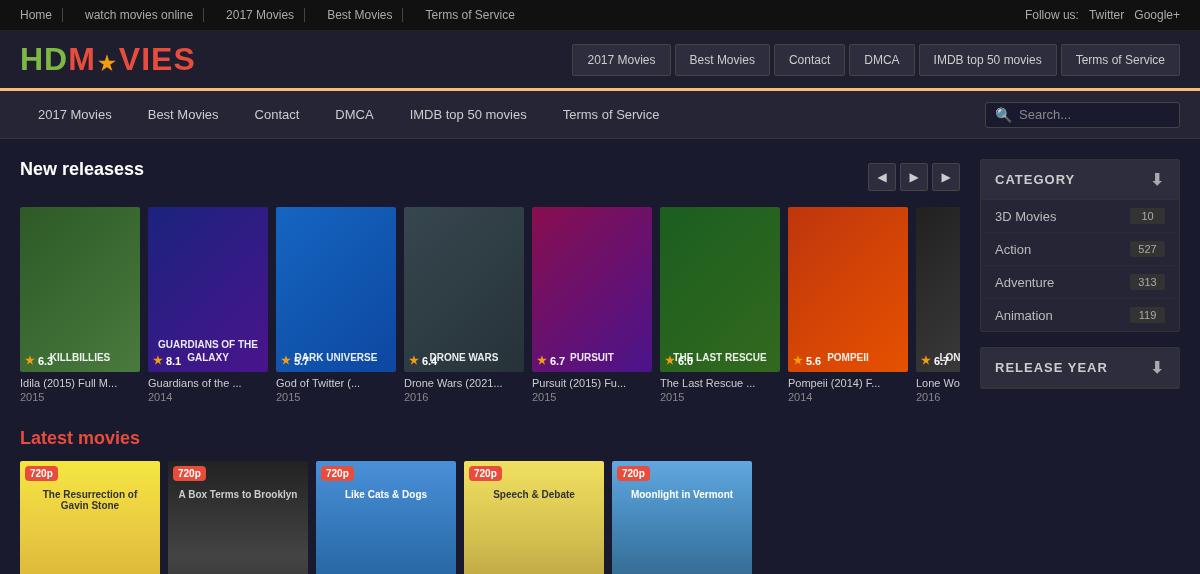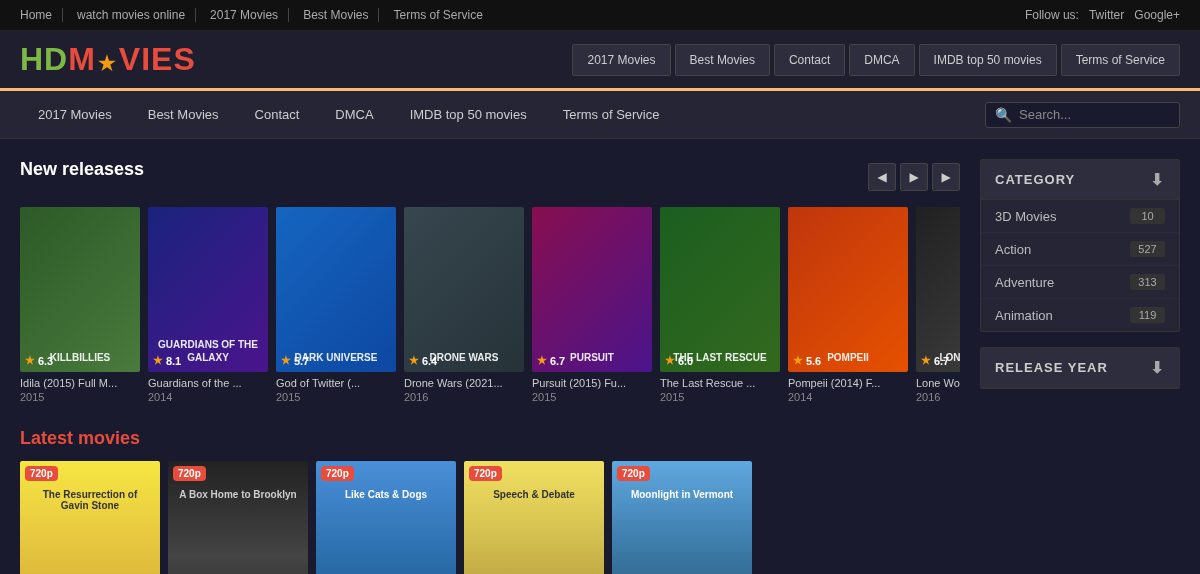--- a/index.html
+++ b/index.html
@@ -1,20 +1,20 @@
 <!DOCTYPE html>
 <html><head>
   <meta charset="utf-8">
   <style>
     * { margin: 0; padding: 0; box-sizing: border-box; }
     body { background: #1a1a2e; color: #ccc; font-family: Arial, sans-serif; font-size: 13px; width: 1200px; overflow-x: hidden; }
 
     
     .top-bar { background: #111; padding: 8px 20px; display: flex; justify-content: space-between; align-items: center; border-bottom: 1px solid #222; }
-    .top-bar-links { display: flex; gap: 4px; }
+    .top-bar-links { display: flex; gap: 12px; }
     .top-bar-links a { color: #aaa; text-decoration: none; font-size: 12px; padding: 0 10px; border-right: 1px solid #444; }
     .top-bar-links a:first-child { padding-left: 0; }
     .top-bar-links a:last-child { border-right: none; }
     .top-bar-right { display: flex; align-items: center; gap: 10px; font-size: 12px; color: #aaa; }
     .top-bar-right a { color: #aaa; text-decoration: none; }
 
     
     .header { background: #1e1e2e; padding: 10px 20px; display: flex; align-items: center; justify-content: space-between; border-bottom: 3px solid #fdba74; }
     .logo { font-size: 32px; font-weight: bold; letter-spacing: 1px; }
     .logo-hd { color: #7db843; }
@@ -265,21 +265,21 @@
       <div class="latest-row" style="margin-top:12px;">
         <div class="latest-card">
           <div class="latest-poster lp-1">
             <span class="quality-badge">720p</span>
             <div style="padding:8px;color:#333;font-size:10px;font-weight:bold;text-align:center;margin-top:20px;">The Resurrection of Gavin Stone</div>
           </div>
         </div>
         <div class="latest-card">
           <div class="latest-poster lp-2">
             <span class="quality-badge">720p</span>
-            <div style="padding:8px;color:#ccc;font-size:10px;font-weight:bold;text-align:center;margin-top:20px;">A Box Home to Brooklyn</div>
+            <div style="padding:8px;color:#ccc;font-size:10px;font-weight:bold;text-align:center;margin-top:20px;">A Box Terms to Brooklyn</div>
           </div>
         </div>
         <div class="latest-card">
           <div class="latest-poster lp-3">
             <span class="quality-badge">720p</span>
             <div style="padding:8px;color:#fff;font-size:10px;font-weight:bold;text-align:center;margin-top:20px;">Like Cats &amp; Dogs</div>
           </div>
         </div>
         <div class="latest-card">
           <div class="latest-poster lp-4">

